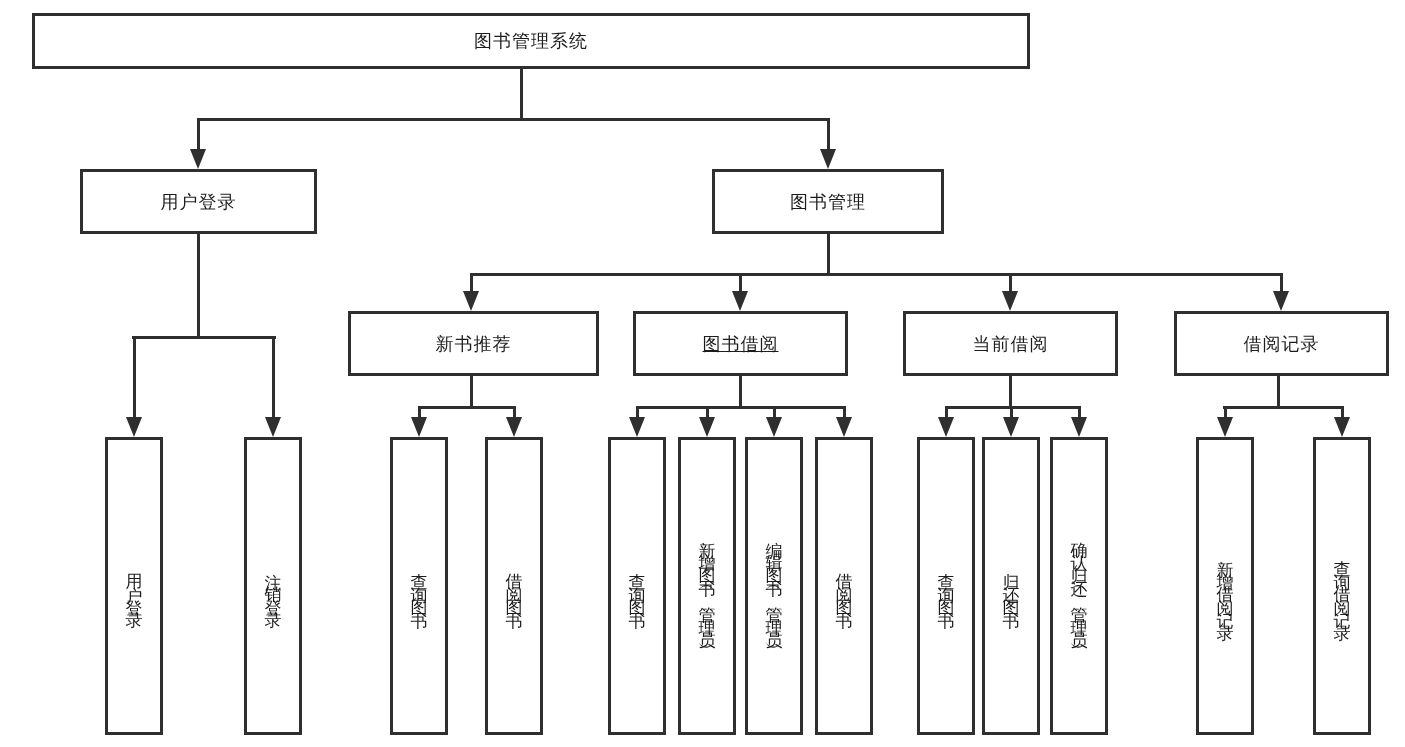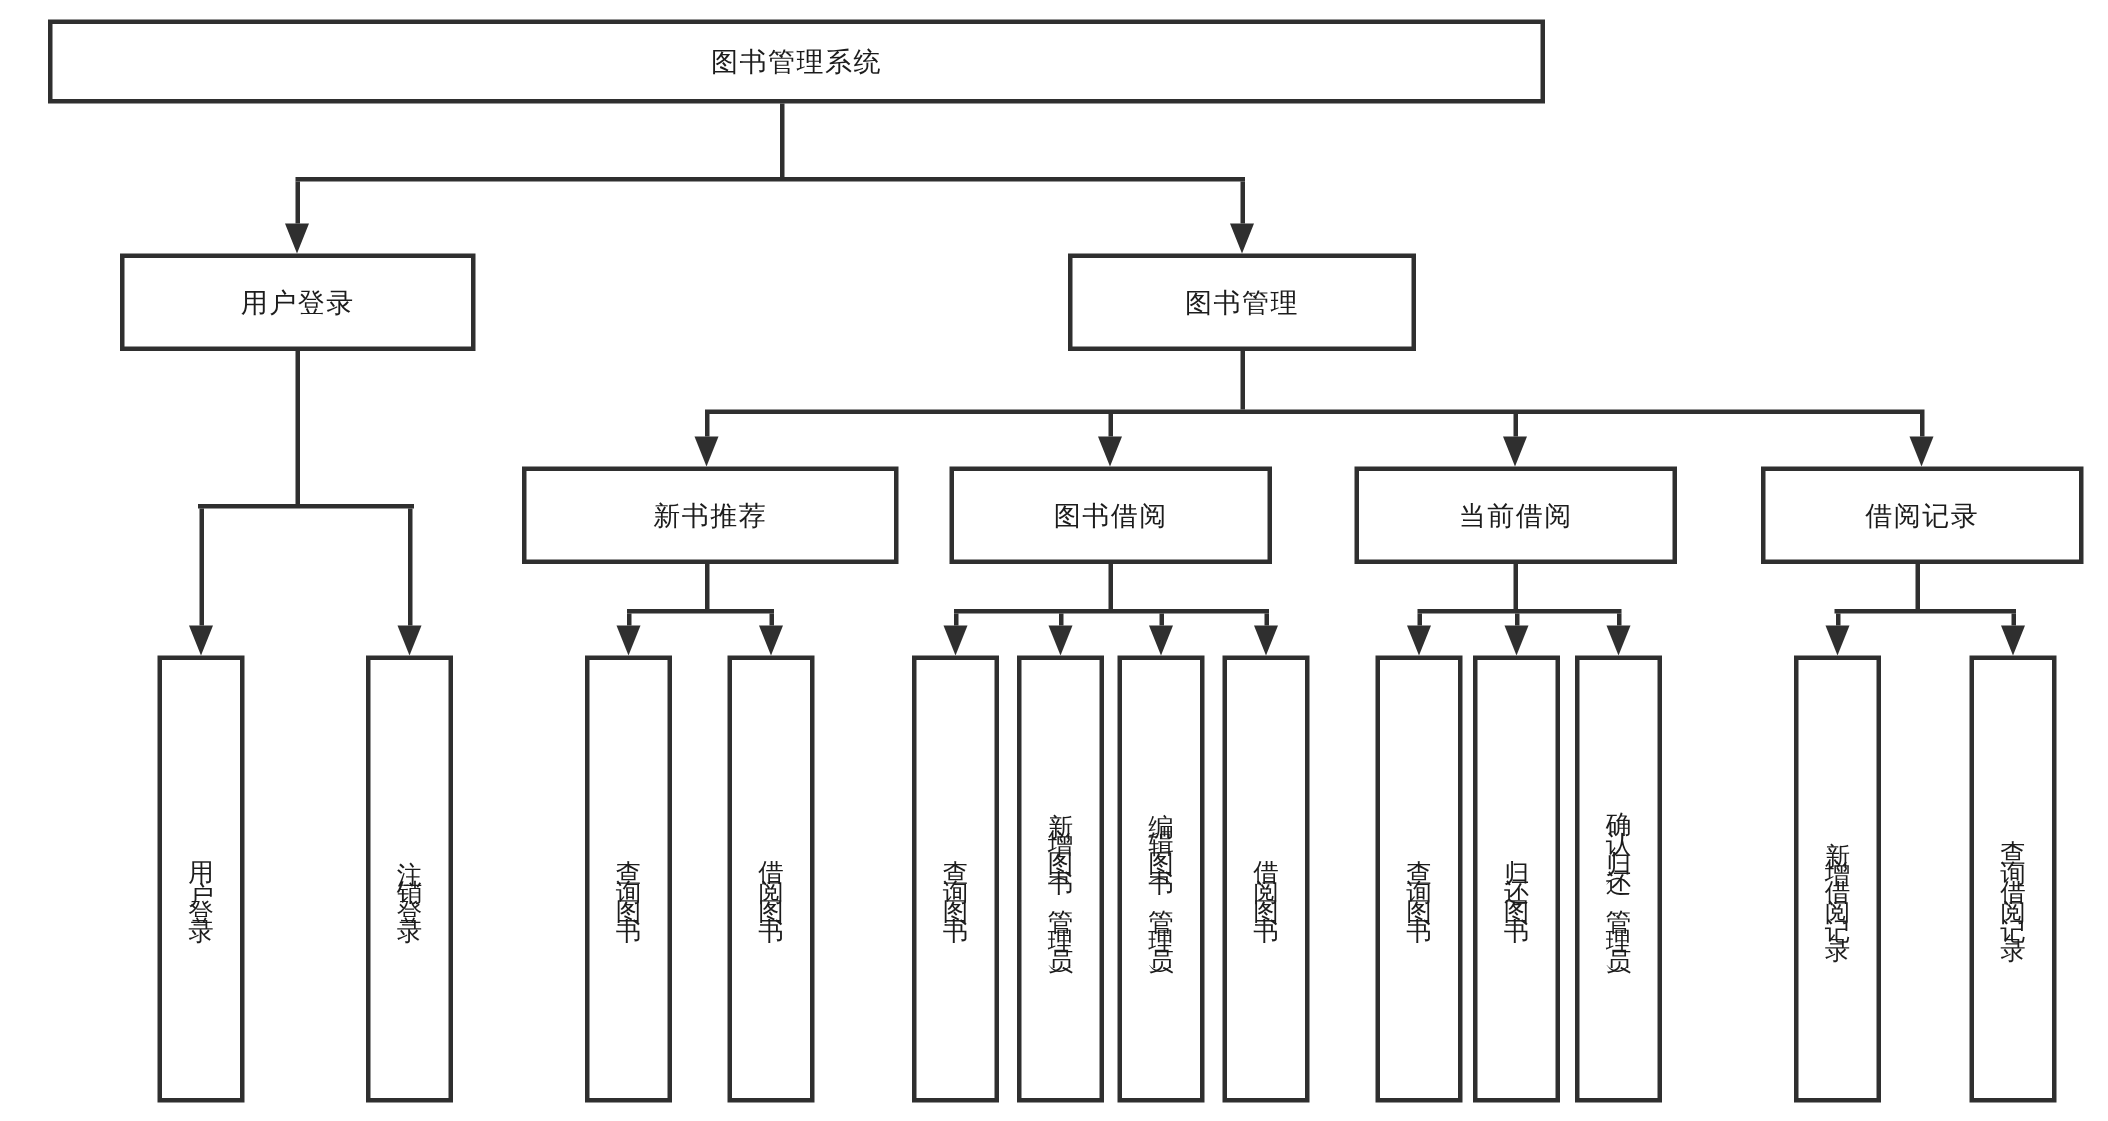--- a/index.html
+++ b/index.html
@@ -58,21 +58,21 @@
   <div class="box" style="left:80px; top:169px; width:237px; height:65px;">
     <span class="hlabel">用户登录</span>
   </div>
   <div class="box" style="left:712px; top:169px; width:232px; height:65px;">
     <span class="hlabel">图书管理</span>
   </div>
 
   <div class="box" style="left:348px; top:311px; width:251px; height:65px;">
     <span class="hlabel">新书推荐</span>
   </div>
-  <div class="box" style="left:633px; top:311px; width:215px; height:65px;">
+  <div class="box" style="left:633px; top:311px; width:215px; height:65px;text-decoration:underline;">
     <span class="hlabel">图书借阅</span>
   </div>
   <div class="box" style="left:903px; top:311px; width:215px; height:65px;justify-content:center;">
     <span class="hlabel">当前借阅</span>
   </div>
   <div class="box" style="left:1174px; top:311px; width:215px; height:65px;justify-content:center;">
     <span class="hlabel">借阅记录</span>
   </div>
 
   <div class="box" style="left:105px; top:437px; width:58px; height:298px;">

